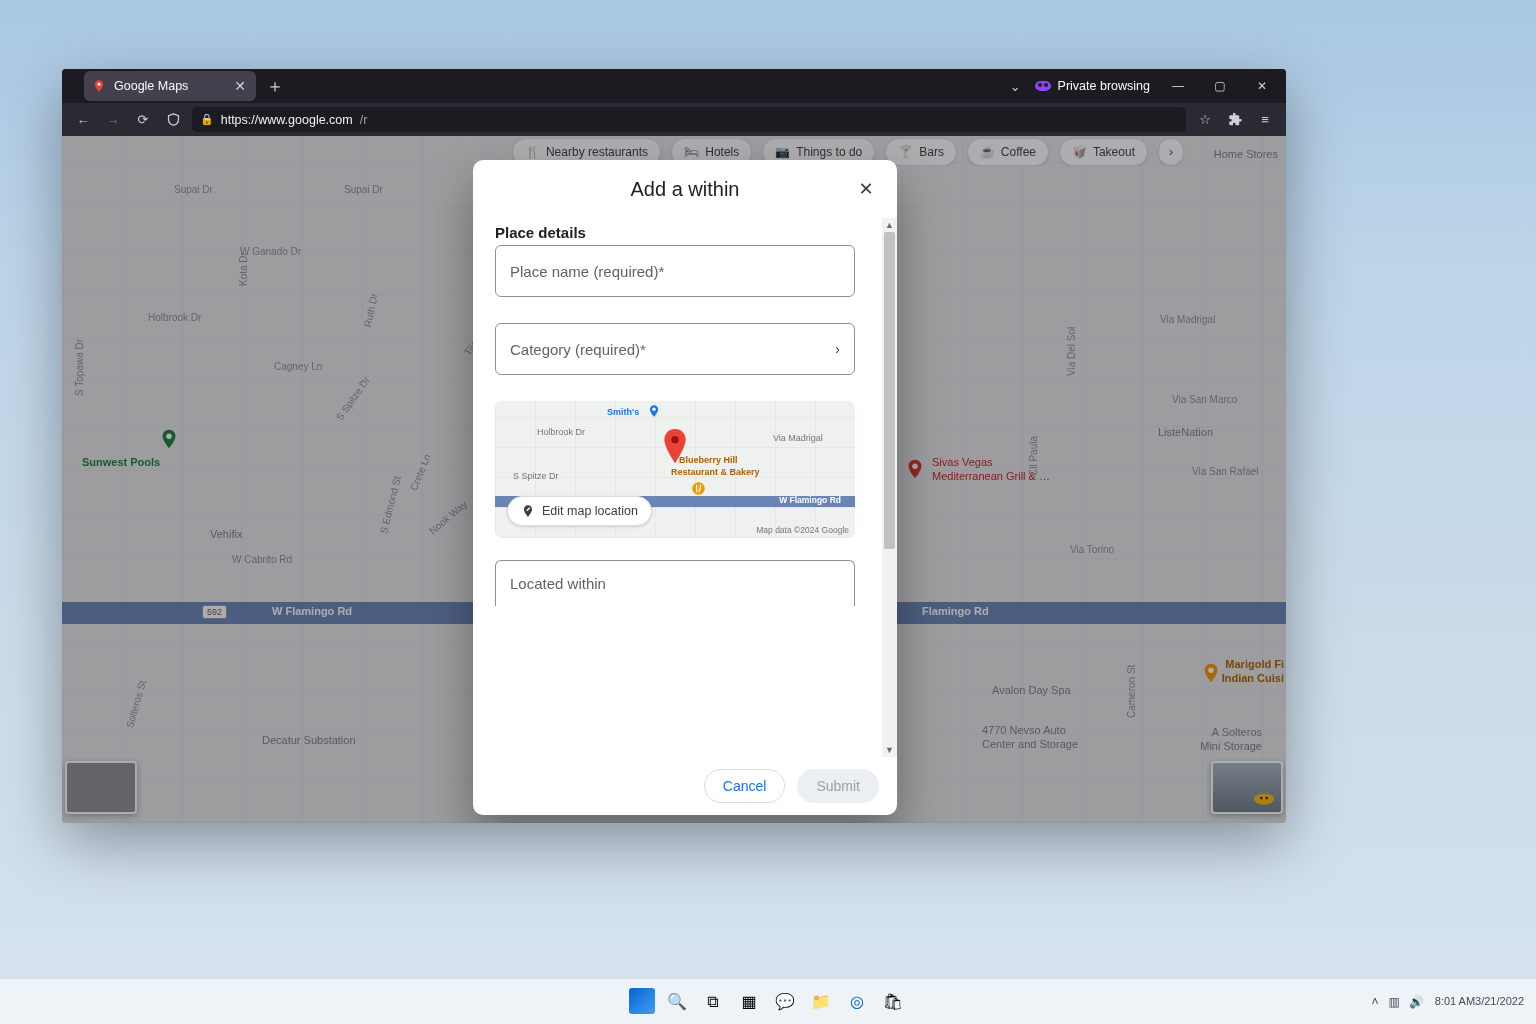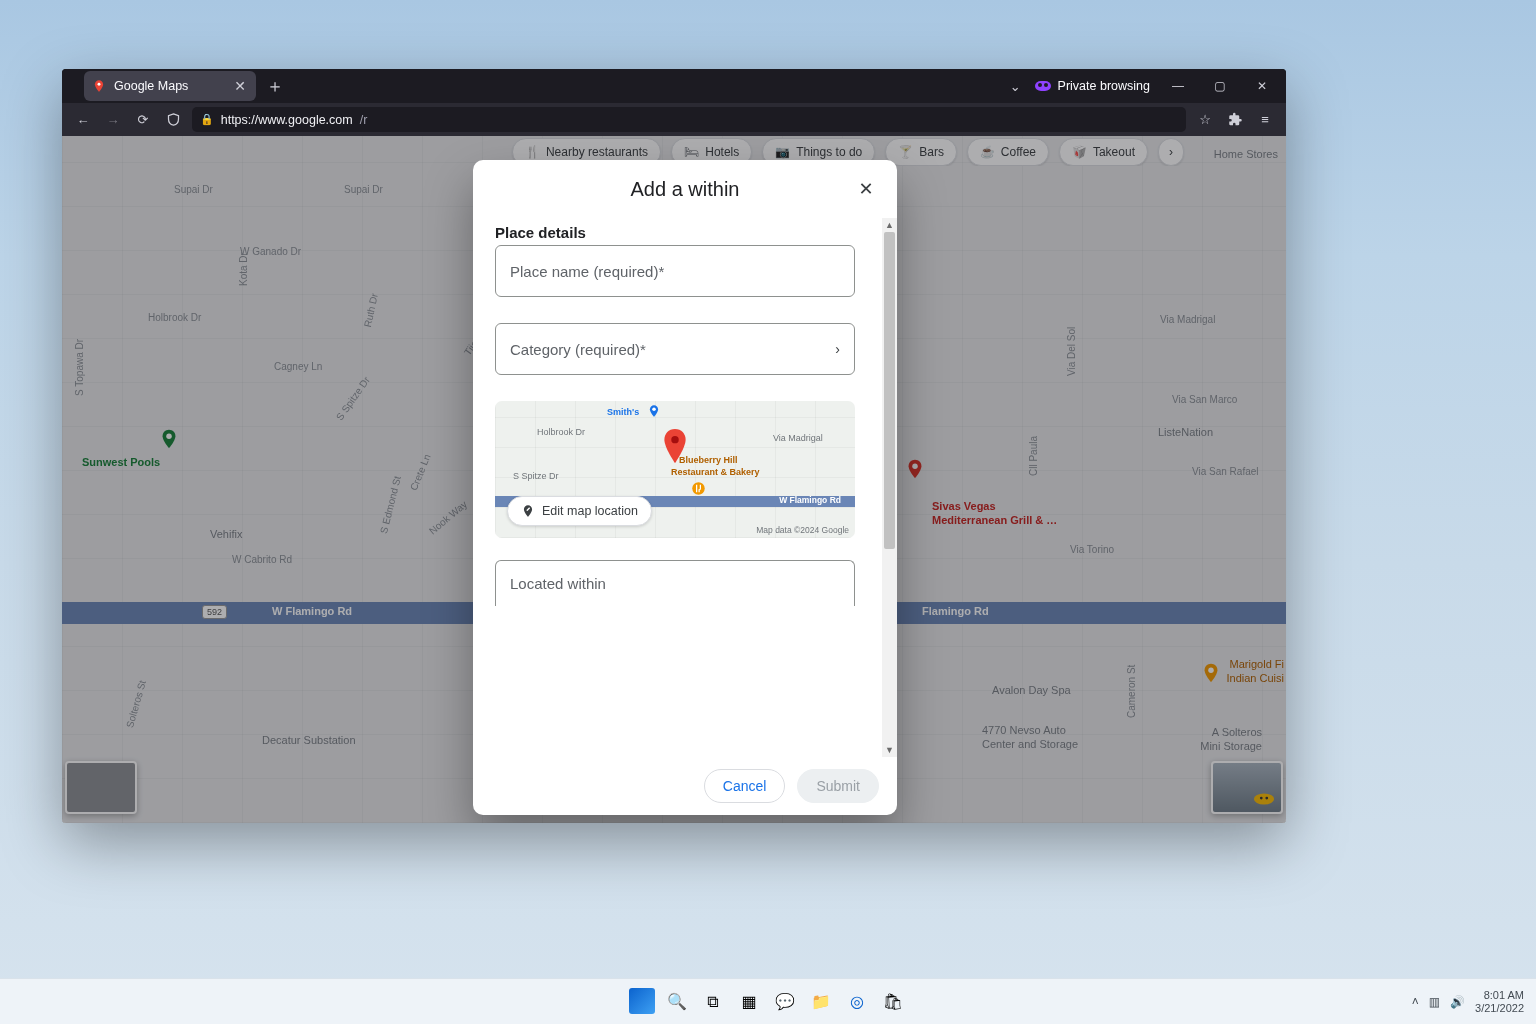--- a/index.html
+++ b/index.html
@@ -91,23 +91,23 @@
   .chip {
     background:#fff; border:1px solid #dadce0; border-radius:18px;
     height:28px; display:flex; align-items:center; gap:6px;
     padding:0 12px; font-size:12px; color:#3c4043; box-shadow:0 1px 2px rgba(0,0,0,.1);
   }
   .chip .ci{font-size:12px;color:#5f6368;}
   .chipbar .more{width:26px;justify-content:center;padding:0;}
 
   
   .poi { position:absolute; font-size:11px; color:#7a7f85; pointer-events:none; }
-  .poi.red { color:#c5221f; font-weight:700;margin-top:44px; }
+  .poi.red { color:#c5221f; font-weight:400; }
   .poi.green { color:#188038; font-weight:600; }
-  .poi.orange { color:#b06000; font-weight:400; }
+  .poi.orange { color:#b06000; font-weight:700; }
   .street{ position:absolute; font-size:10px; color:#8a8f95; pointer-events:none;}
   .pin { position:absolute; width:22px; height:22px; }
   .pin svg{display:block;}
 
   .thumb {
     position:absolute; bottom:9px; width:72px; height:53px;
     background:#8c8f94; border:2px solid #fff; border-radius:4px;
     box-shadow:0 2px 6px rgba(0,0,0,.3);
   }
 
@@ -183,21 +183,21 @@
   
   .taskbar{
     position:absolute;left:0;right:0;bottom:0;height:46px;
     background:#eef3f8;border-top:1px solid #d9e2ea;
     display:flex;align-items:center;
   }
   .task-center{position:absolute;left:50%;transform:translateX(-50%);display:flex;gap:8px;}
   .tb{width:28px;height:28px;border-radius:4px;display:flex;align-items:center;justify-content:center;font-size:16px;cursor:pointer;}
   .tb.win{background:linear-gradient(135deg,#0b63ce,#3ea0f3);width:26px;height:26px;border-radius:3px;}
   .task-right{margin-left:auto;display:flex;align-items:center;gap:10px;padding-right:12px;color:#424a52;font-size:11px;}
-  .task-right .stack{display:flex;flex-direction:column;align-items:flex-end;line-height:1.15;}
+  .task-right .stack{display:flex;align-items:flex-end;line-height:1.15;}
   .task-right .ic{font-size:12px;}
 </style>
 </head>
 <body>
 
 <div class="browser">
 
   <div class="tabstrip">
     <div class="tab">
       <span class="favicon">

